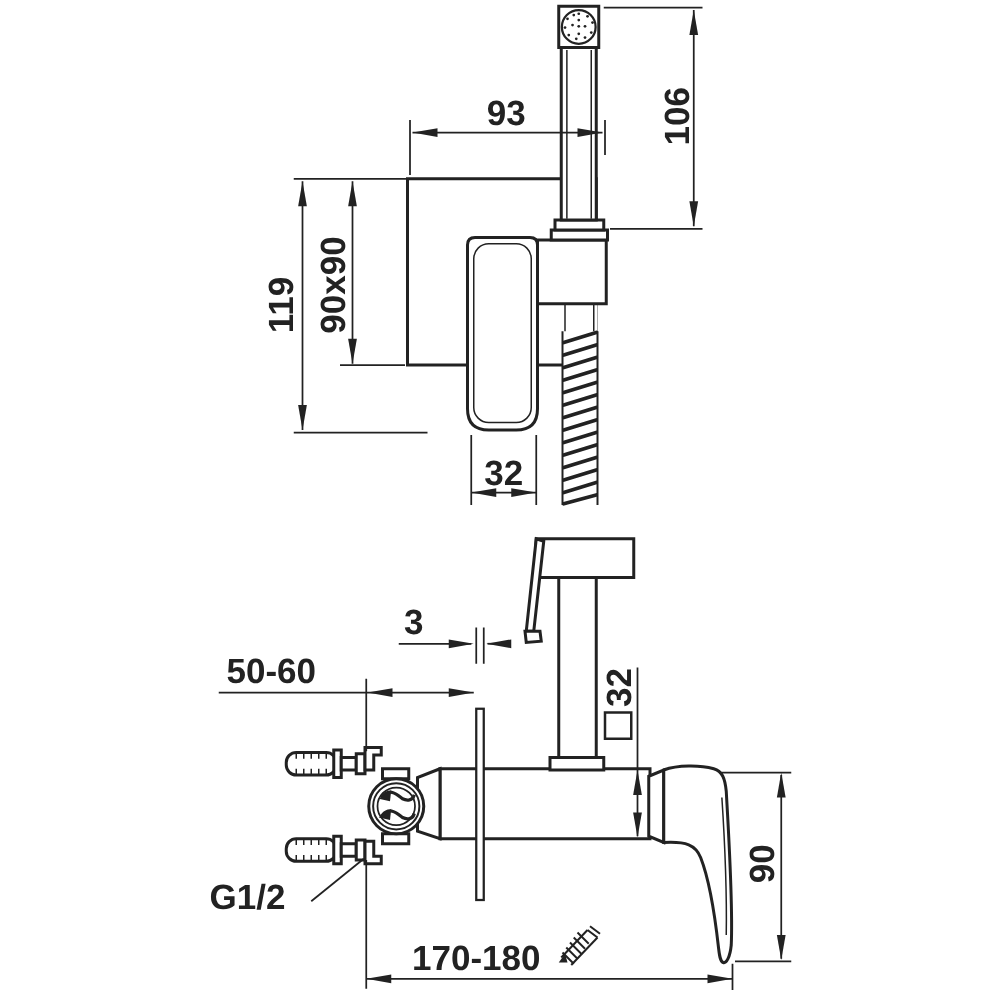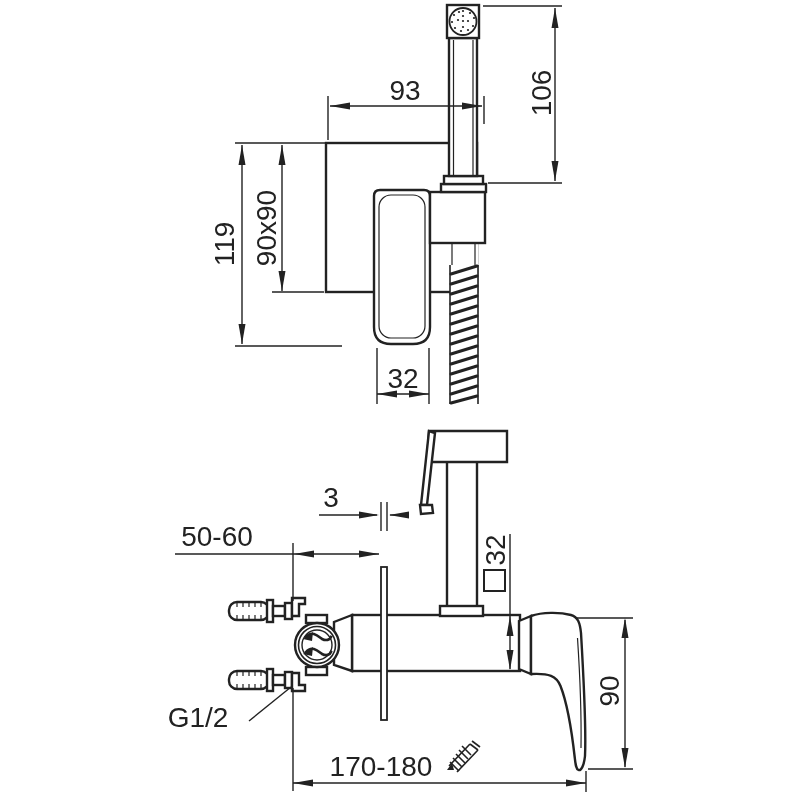--- a/index.html
+++ b/index.html
@@ -1,17 +1,17 @@
 <!DOCTYPE html>
 <html><head>
 <meta charset="utf-8">
 <style>
   html,body{margin:0;padding:0;background:#fff;}
   .stage{position:relative;width:800px;height:800px;background:var(--bg,#fff);
-         font-family:"Liberation Sans", sans-serif;}
+         font-family:"Liberation Sans", sans-serif;font-weight:bold;}
   svg{display:block;}
   .o  {fill:#ffffff;stroke:var(--line,#222);stroke-width:2.4;stroke-linejoin:miter;}
   .on {fill:none;stroke:var(--line,#222);stroke-width:2.4;stroke-linejoin:miter;stroke-linecap:square;}
   .t  {fill:none;stroke:var(--line,#222);stroke-width:1.2;}
   .d  {fill:none;stroke:var(--line,#222);stroke-width:1.4;}
   .h  {fill:none;stroke:var(--line,#222);stroke-width:3;stroke-linecap:round;}
   .ah {fill:var(--line,#222);stroke:none;}
   .dot{fill:var(--line,#222);stroke:none;}
   .txt{fill:var(--line,#222);font-family:"Liberation Sans",sans-serif;font-size:28px;}
 </style>

